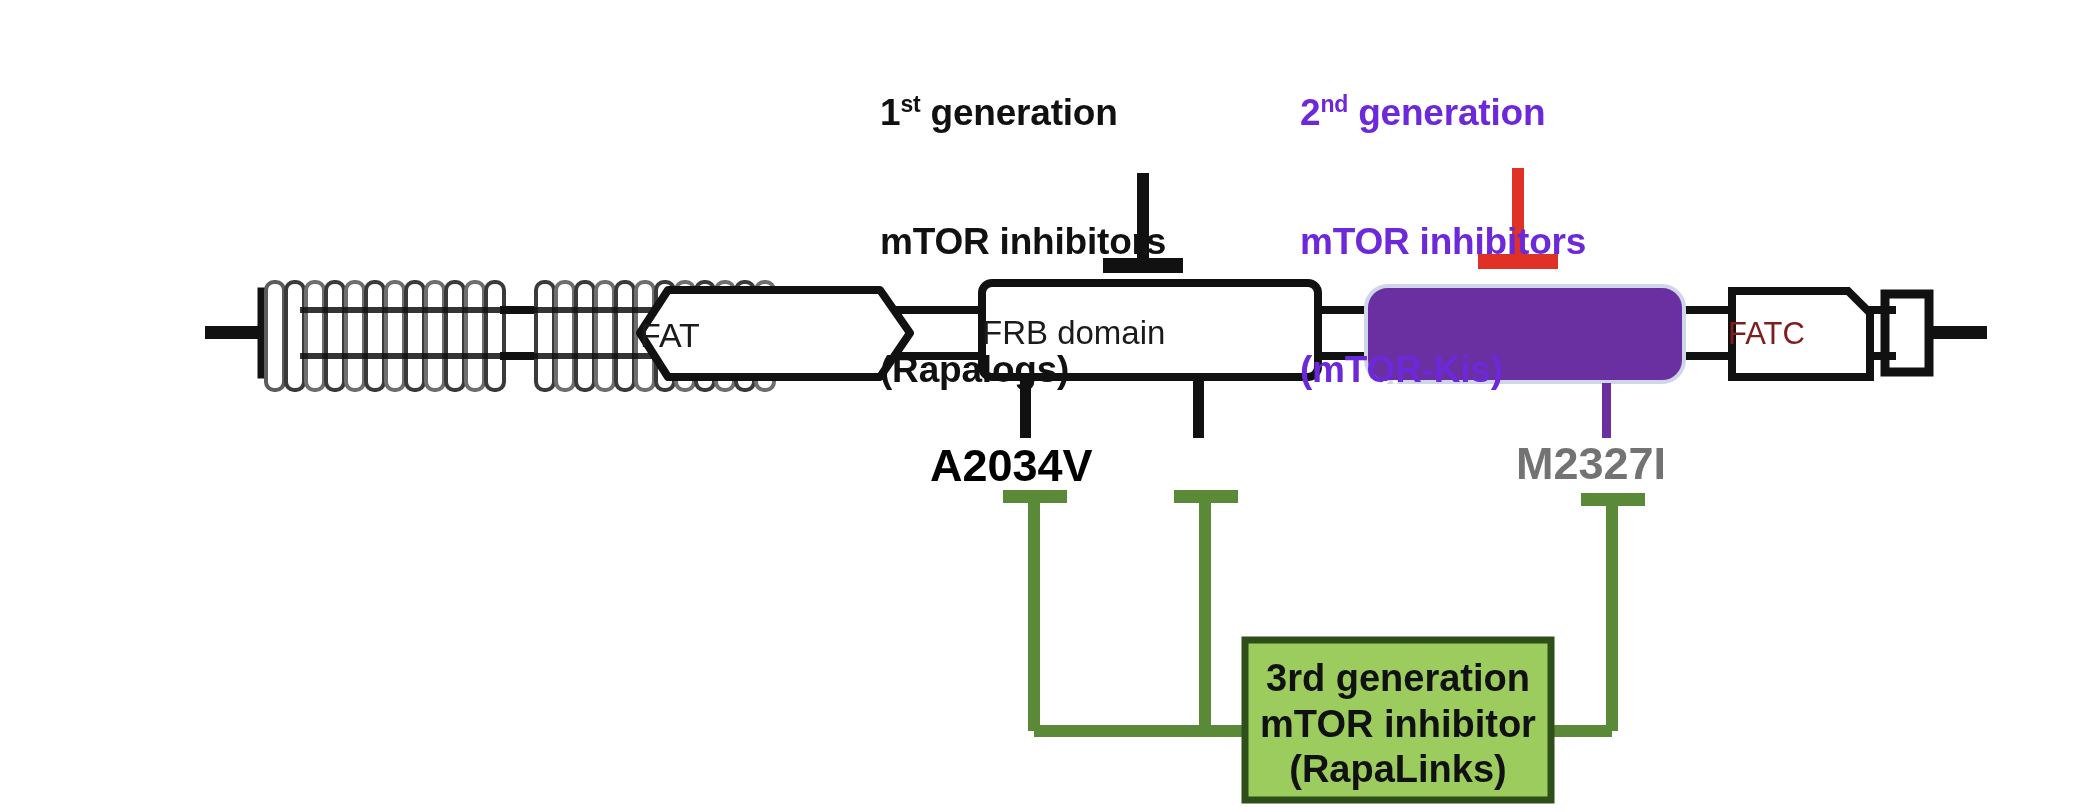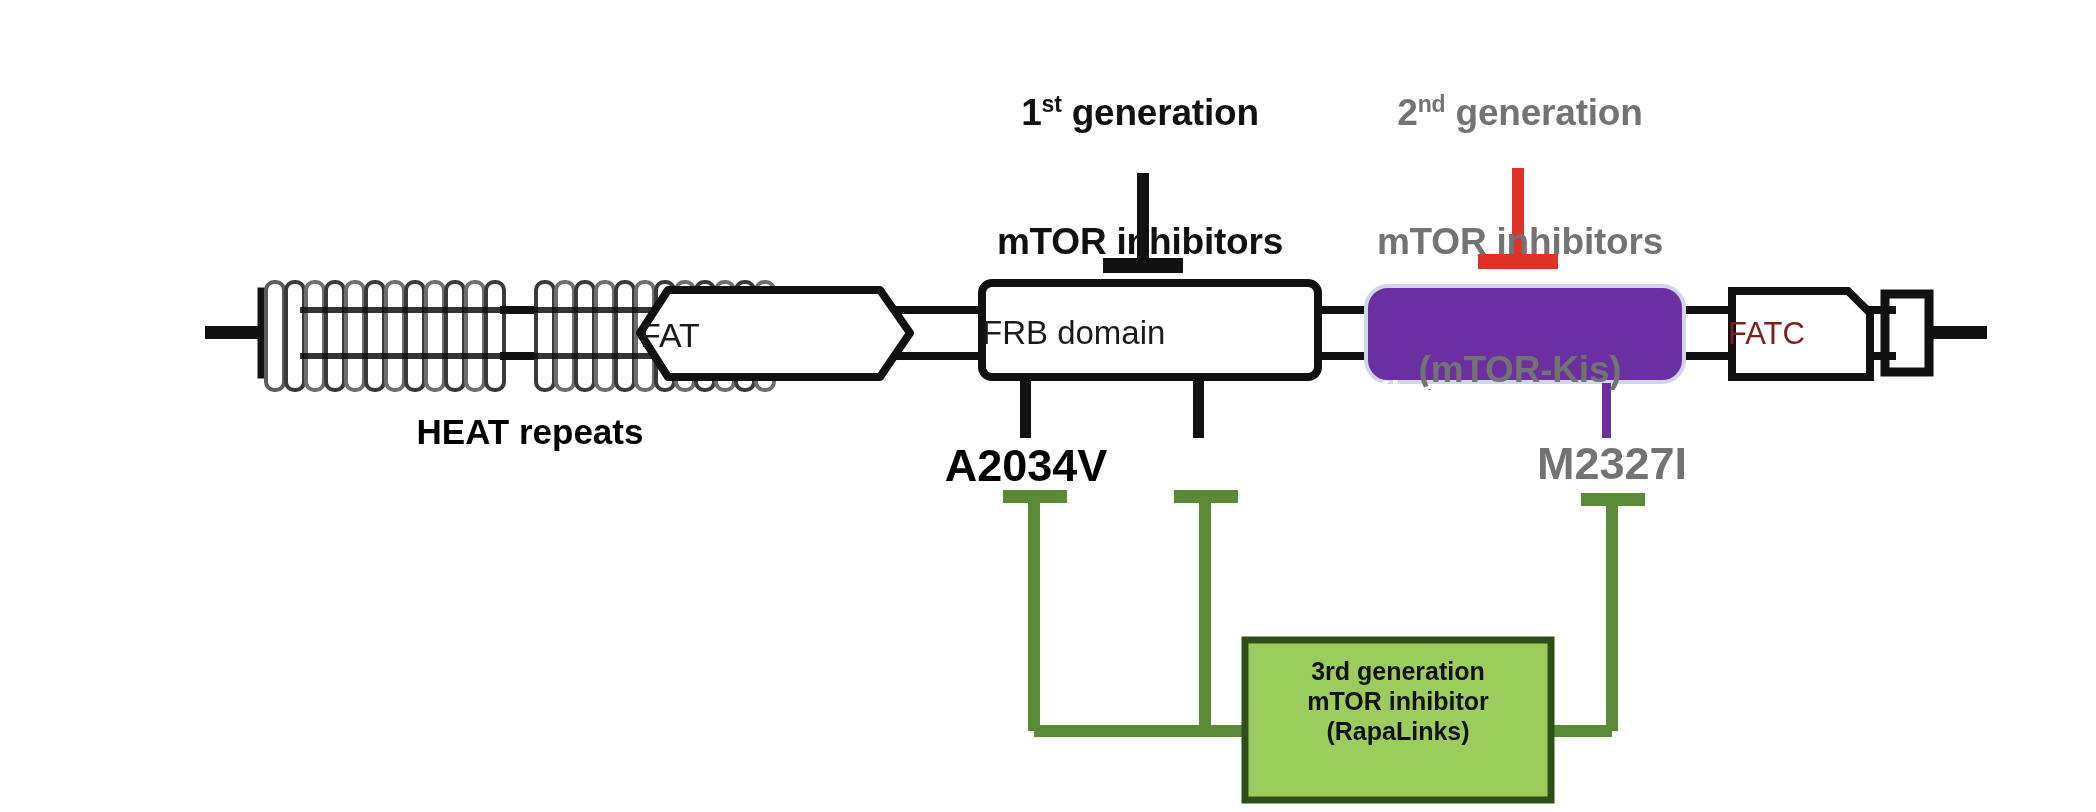--- a/index.html
+++ b/index.html
@@ -25,34 +25,33 @@
     top: 0;
     width: 2096px;
     height: 812px;
   }
   .txt {
     position: absolute;
     white-space: pre;
     font-family: "Liberation Sans", sans-serif;
     font-weight: bold;
     line-height: 1.16;
-    text-align: center;
     color: #000000;
   }
   .hdr {
     font-size: 37px;
     letter-spacing: -0.2px;
   }
   .hdr sup {
     font-size: 23px;
     vertical-align: super;
     line-height: 0;
   }
   .hdr-black { color: #111111; }
-  .hdr-red { color: #737373; }
+  .hdr-red { color: #6d28d9; }
 
   .lbl-mut {
     font-size: 45px;
     font-weight: bold;
     letter-spacing: 0px;
   }
   .lbl-mut-purple { color: #737373; }
 
   .lbl-heat {
     font-size: 35px;
@@ -81,21 +80,21 @@
     font-weight: normal;
     color: #7f1d1d;
   }
   .dl-kinase {
     font-size: 34px;
     font-weight: bold;
     color: #ffffff;
     line-height: 1.18;
   }
   .box-green-label {
-    font-size: 25px;
+    font-size: 38px;
     font-weight: bold;
     color: #111111;
     line-height: 1.2;
     text-align: center;
   }
 </style>
 </head>
 <body>
 
 <div id="stage">
@@ -221,40 +220,40 @@
     </g>
 
     <g>
       <rect x="1245" y="640" width="306" height="160" fill="#9ccc5e" stroke="#2f4f1a" stroke-width="7"></rect>
     </g>
   </svg>
 
   <div class="txt hdr hdr-black" style="left:880px; top:6px; width:520px;">
     <div><span>1</span><sup>st</sup><span> generation</span></div>
     <div>mTOR inhibitors</div>
+    <div>(Rapalogs)</div>
   </div>
 
   <div class="txt hdr hdr-red" style="left:1300px; top:6px; width:440px;">
     <div><span>2</span><sup>nd</sup><span> generation</span></div>
     <div>mTOR inhibitors</div>
     <div>(mTOR-Kis)</div>
   </div>
 
   <div class="domain-label dl-fat" style="left:640px; top:316px; width:270px;">FAT</div>
 
   <div class="domain-label dl-kinase" style="left:1366px; top:292px; width:318px;">
     <div>Kinase</div>
     <div>domain</div>
   </div>
 
   <div class="domain-label dl-frb" style="left:982px; top:314px; width:336px;">FRB domain</div>
 
   <div class="domain-label dl-fatc" style="left:1728px; top:316px; width:132px;">FATC</div>
 
-  <div class="txt lbl-heat" style="left:300px; top:412px; width:460px;">HEAT repeats</div>
 
   <div class="txt lbl-mut" style="left:930px; top:440px; width:192px;">A2034V</div>
 
 
   <div class="txt lbl-mut lbl-mut-purple" style="left:1516px; top:438px; width:192px;">M2327I</div>
 
   <div class="box-green-label" style="position:absolute; left:1245px; top:656px; width:306px;">
     <div>3rd generation</div>
     <div>mTOR inhibitor</div>
     <div>(RapaLinks)</div>

